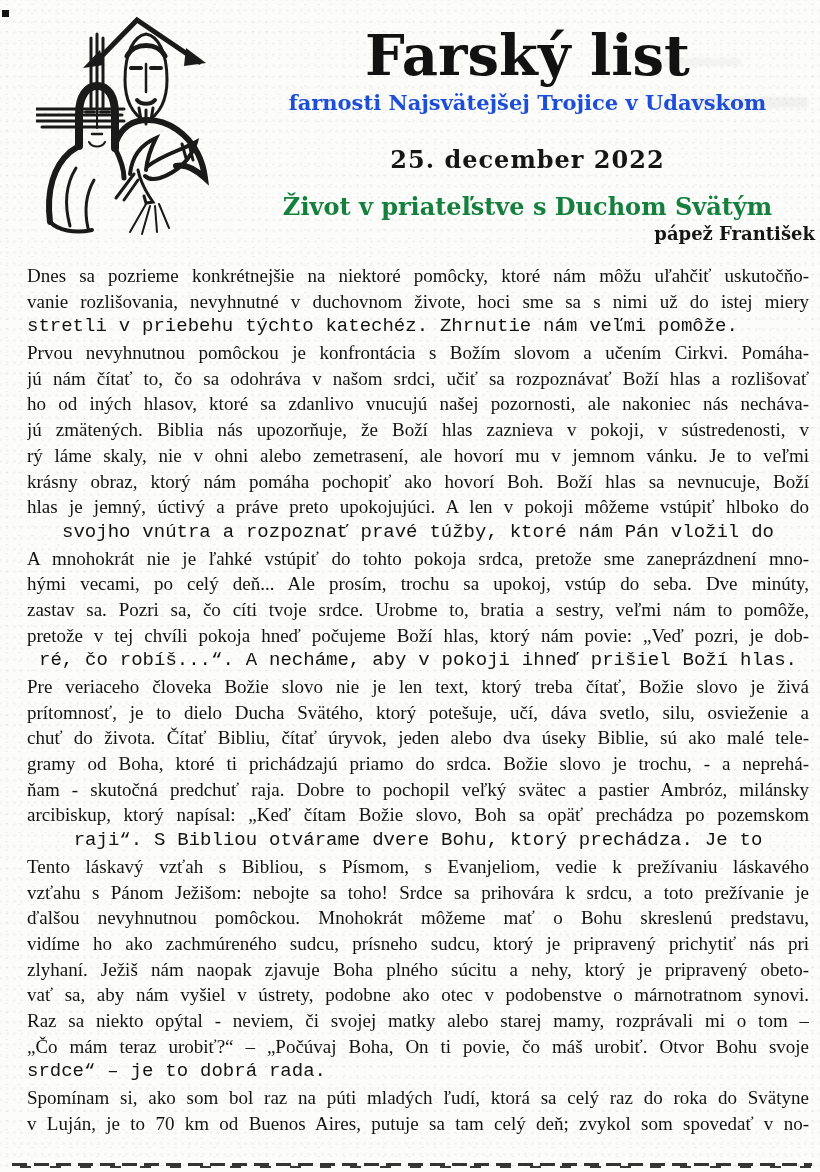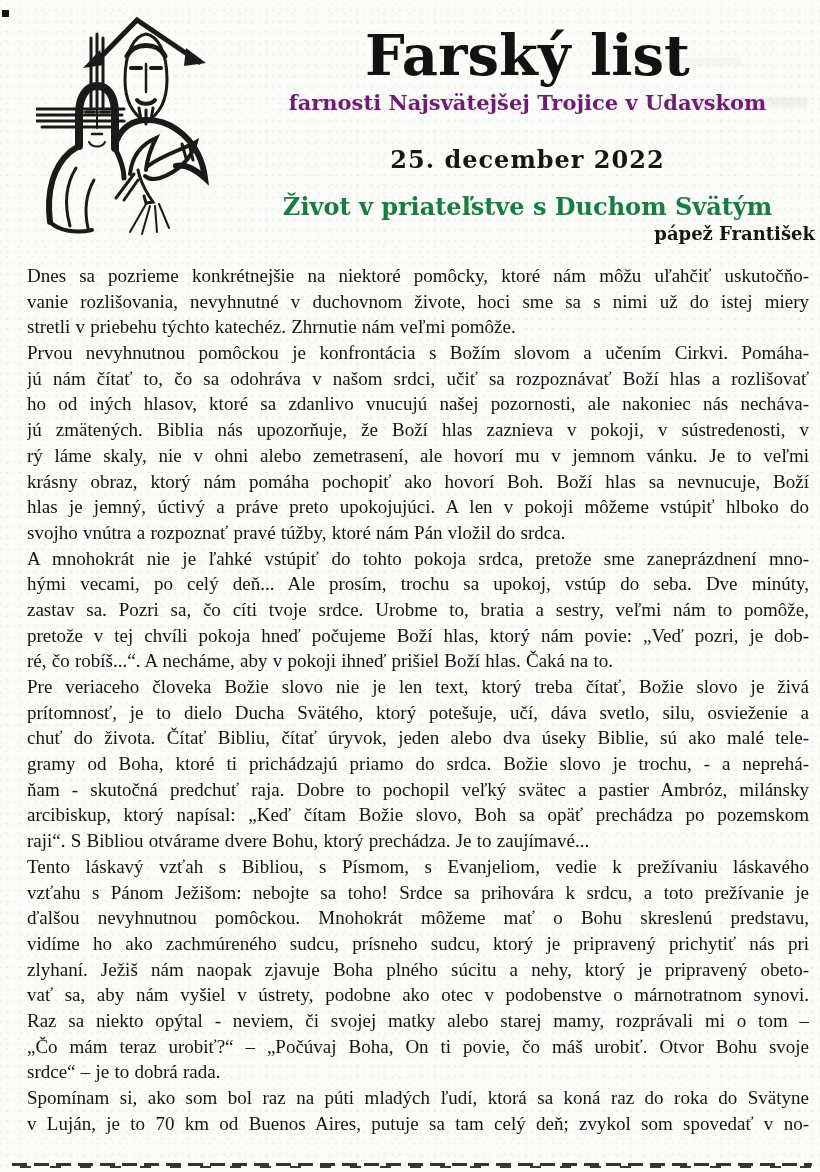--- a/index.html
+++ b/index.html
@@ -48,21 +48,21 @@
     letter-spacing: 0px;
     color: #121212;
     text-align: center;
   }
   .masthead-sub {
     font-family: "DejaVu Serif", serif;
     font-weight: bold;
     font-size: 21px;
     line-height: 26px;
     margin-top: 4px;
-    color: #701a75;
+    color: #1d4ed8;
   }
   .issue-date {
     font-family: "DejaVu Serif", serif;
     font-weight: bold;
     font-size: 24px;
     line-height: 28px;
     margin-top: 30px;
     letter-spacing: 1px;
   }
   .article-title {
@@ -90,22 +90,23 @@
   }
   .article-body .line {
     height: 25.7px;
     line-height: 25.7px;
     overflow: hidden;
     text-align: justify;
     text-align-last: justify;
     white-space: normal;
   }
   .article-body .line.para-end {
-    text-align: right;
+    text-align: center;
     text-align-last: left;
+    font-family: Liberation Mono, monospace;
   }
 
   .cut-line {
     position: absolute; left: 12px; top: 1163px; width: 800px; height: 6px;
     background:
       repeating-linear-gradient(90deg, #1f1f1f 0 15px, rgba(0,0,0,0) 15px 22px) 0 0/100% 3px no-repeat,
       repeating-linear-gradient(90deg, rgba(0,0,0,0) 0 8px, #242424 8px 19px, rgba(0,0,0,0) 19px 30px) 0 3px/100% 2px no-repeat;
     opacity: .9;
   }
 </style>
@@ -200,19 +201,19 @@
       <div class="line para-end">raji“. S Bibliou otvárame dvere Bohu, ktorý prechádza. Je to zaujímavé...</div>
       <div class="line">Tento láskavý vzťah s Bibliou, s Písmom, s Evanjeliom, vedie k prežívaniu láskavého</div>
       <div class="line">vzťahu s Pánom Ježišom: nebojte sa toho! Srdce sa prihovára k srdcu, a toto prežívanie je</div>
       <div class="line">ďalšou nevyhnutnou pomôckou. Mnohokrát môžeme mať o Bohu skreslenú predstavu,</div>
       <div class="line">vidíme ho ako zachmúreného sudcu, prísneho sudcu, ktorý je pripravený prichytiť nás pri</div>
       <div class="line">zlyhaní. Ježiš nám naopak zjavuje Boha plného súcitu a nehy, ktorý je pripravený obeto-</div>
       <div class="line">vať sa, aby nám vyšiel v ústrety, podobne ako otec v podobenstve o márnotratnom synovi.</div>
       <div class="line">Raz sa niekto opýtal - neviem, či svojej matky alebo starej mamy, rozprávali mi o tom –</div>
       <div class="line">„Čo mám teraz urobiť?“ – „Počúvaj Boha, On ti povie, čo máš urobiť. Otvor Bohu svoje</div>
       <div class="line para-end">srdce“ – je to dobrá rada.</div>
-      <div class="line">Spomínam si, ako som bol raz na púti mladých ľudí, ktorá sa koná raz do roka do Svätyne</div>
+      <div class="line">Spomínam si, ako som bol raz na púti mladých ľudí, ktorá sa celý raz do roka do Svätyne</div>
       <div class="line">v Luján, je to 70 km od Buenos Aires, putuje sa tam celý deň; zvykol som spovedať v no-</div>
     </div>
 
   <div class="cut-line"></div>
 
 </div>
 
 </body></html>

